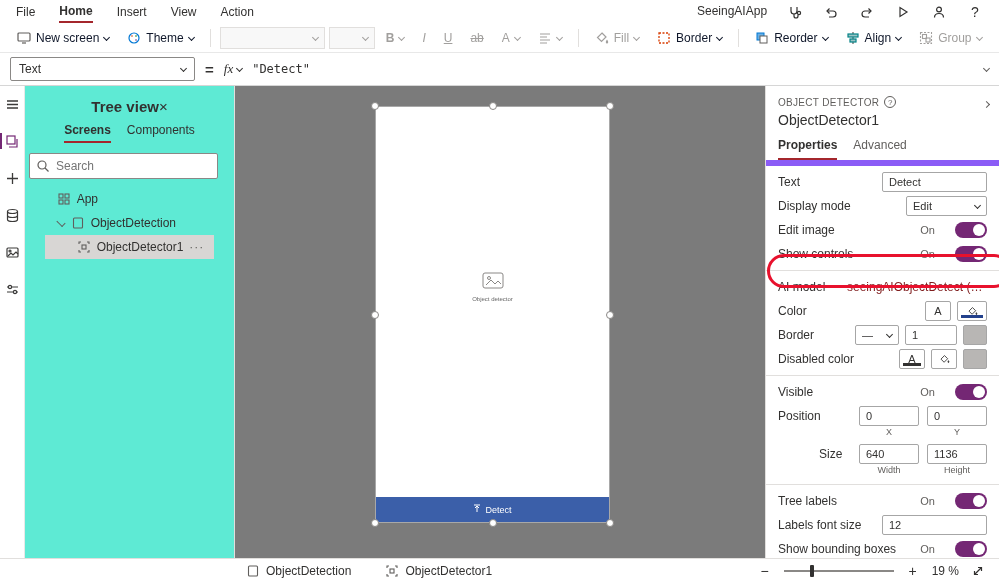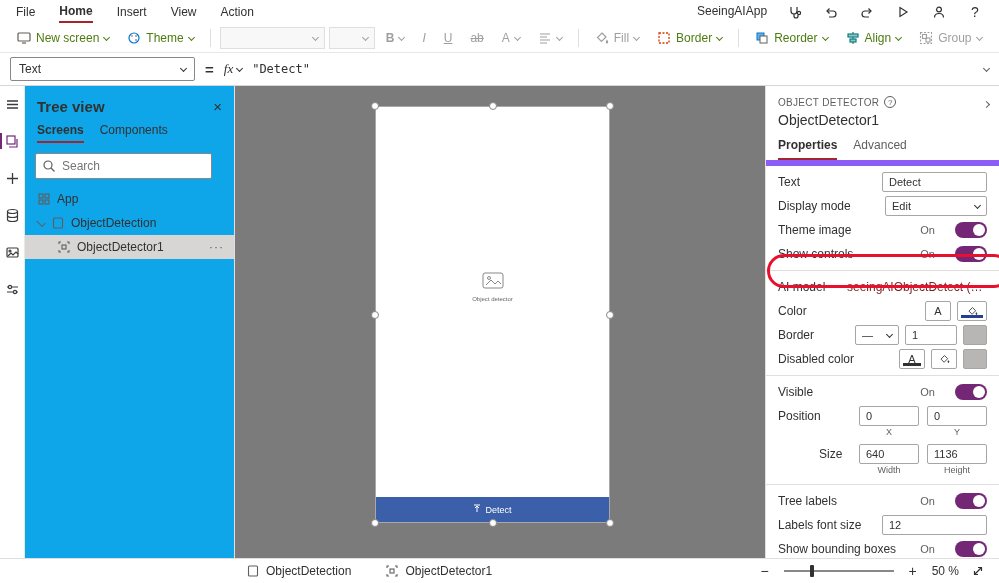--- a/index.html
+++ b/index.html
@@ -11,21 +11,21 @@
   .menubar { height:24px; display:flex; align-items:center; background:#fff; position:relative; flex:0 0 auto; }
   .menu-items { display:flex; align-items:center; gap:24px; padding-left:16px; }
   .menu-item { cursor:default; padding:3px 0; }
   .menu-item.active { font-weight:bold; border-bottom:2px solid #a4262c; }
   .app-name { position:absolute; left:697px; top:4px; color:#323130; }
   .menu-icons { margin-left:auto; display:flex; align-items:center; gap:20px; padding-right:16px; font-size:14px; }
   .micon { width:16px; height:16px; display:inline-flex; align-items:center; justify-content:center; color:#323130; }
 
   
   .toolbar { height:29px; display:flex; align-items:center; background:#fff; border-bottom:1px solid #e8e8e8; padding-left:10px; gap:4px; flex:0 0 auto; }
-  .tbtn { display:inline-flex; align-items:center; gap:5px; padding:3px 7px; color:#4d7c0f; white-space:nowrap; }
+  .tbtn { display:inline-flex; align-items:center; gap:5px; padding:3px 7px; color:#0f172a; white-space:nowrap; }
   .tbtn.dis { color:#a19f9d; }
   .tsep { width:1px; height:18px; background:#e1dfdd; margin:0 5px; }
   .tsel { width:105px; height:22px; border:1px solid #e1dfdd; background:#f8f8f8; display:inline-flex; align-items:center; justify-content:flex-end; padding:0 6px; color:#a19f9d; }
   .tsel.small { width:46px; }
   .chev { width:5px; height:5px; border-right:1.4px solid currentColor; border-bottom:1.4px solid currentColor; transform:rotate(45deg); display:inline-block; margin-bottom:2px; }
   .chev.right { transform:rotate(-45deg); }
   .bold { font-weight:bold; } .ital { font-style:italic; } .und { text-decoration:underline; } .strike { text-decoration:line-through; }
   svg.ic { width:14px; height:14px; display:block; }
 
   
@@ -40,21 +40,21 @@
   .main { flex:1; display:flex; min-height:0; }
 
   
   .rail { width:25px; background:#fff; border-right:1px solid #e8e8e8; display:flex; flex-direction:column; align-items:center; padding-top:8px; gap:17px; flex:0 0 auto; }
   .rail-item { width:25px; height:20px; display:flex; align-items:center; justify-content:center; position:relative; color:#3b3a39; }
   .rail-item.sel { color:#742774; }
   .rail-item.sel::before { content:""; position:absolute; left:0; top:2px; bottom:2px; width:2px; background:#742774; }
   svg.ric { width:15px; height:15px; display:block; }
 
   
-  .tree-panel { width:210px; background:#0ea5e9; border-right:1px solid #e1dfdd; display:flex; flex-direction:column; flex:0 0 auto; }
+  .tree-panel { width:210px; background:#5eead4; border-right:1px solid #e1dfdd; display:flex; flex-direction:column; flex:0 0 auto;align-items:center; }
   .tree-head { display:flex; align-items:center; justify-content:space-between; padding:12px 12px 6px 12px; }
   .tree-title { font-size:15px; font-weight:bold; }
   .tree-close { font-size:15px; color:#323130; }
   .tree-tabs { display:flex; gap:16px; padding:2px 12px 0 12px; }
   .ttab { padding-bottom:4px; color:#323130; }
   .ttab.active { font-weight:bold; border-bottom:2px solid #a4262c; }
   .tree-search { margin:10px 22px 8px 10px; height:26px; background:#fff; border:1px solid #8a8886; border-radius:2px; display:flex; align-items:center; padding:0 6px; gap:6px; }
   .tree-search input { border:none; outline:none; flex:1; font-size:12px; font-family:"Liberation Sans", sans-serif; background:transparent; color:#323130; }
   .tree-items { flex:1; }
   .titem { height:24px; display:flex; align-items:center; gap:6px; padding-left:12px; color:#323130; }
@@ -78,21 +78,21 @@
   .props-expand { position:absolute; right:10px; top:16px; color:#605e5c; }
   .props-name { padding:4px 12px 0 12px; font-size:14px; color:#323130; }
   .props-tabs { display:flex; gap:16px; padding:10px 12px 0 12px; border-bottom:6px solid #8b5cf6; }
   .ptab { padding-bottom:6px; color:#605e5c; }
   .ptab.active { color:#323130; font-weight:bold; border-bottom:2px solid #a4262c; }
   .prow { display:flex; align-items:center; justify-content:space-between; height:24px; padding:0 12px; }
   .prow.tall { height:38px; align-items:flex-start; padding-top:2px; }
   .plabel { color:#323130; }
   .pdivider { height:1px; background:#e1dfdd; margin:4px 0; }
   .pinput { width:105px; height:20px; border:1px solid #a6a6a6; border-radius:2px; padding:0 6px; font-size:11px; font-family:"Liberation Sans", sans-serif; color:#323130; }
-  .pselect { width:102px; height:20px; border:1px solid #a6a6a6; border-radius:2px; display:flex; align-items:center; justify-content:space-between; padding:0 6px; font-size:11px; background:#fff; }
+  .pselect { width:81px; height:20px; border:1px solid #a6a6a6; border-radius:2px; display:flex; align-items:center; justify-content:space-between; padding:0 6px; font-size:11px; background:#fff; }
   .togglewrap { display:flex; align-items:center; gap:20px; }
   .onoff { color:#605e5c; font-size:11px; }
   .toggle { width:32px; height:16px; background:#742774; border-radius:8px; position:relative; display:inline-block; }
   .toggle .knob { position:absolute; right:2px; top:2px; width:12px; height:12px; background:#fff; border-radius:50%; }
   .ai-link { color:#7f1d1d; max-width:140px; overflow:hidden; white-space:nowrap; text-overflow:ellipsis; text-align:right; }
   .swbtn { height:20px; min-width:24px; border:1px solid #a6a6a6; border-radius:2px; background:#fff; display:inline-flex; align-items:center; justify-content:center; font-size:11px; position:relative; }
   .swbtn.underblue::after { content:""; position:absolute; left:3px; right:3px; bottom:2px; height:3px; background:#23418c; }
   .swbtn.underdark::after { content:""; position:absolute; left:3px; right:3px; bottom:2px; height:3px; background:#323130; }
   .swatch { width:24px; height:20px; border:1px solid #a6a6a6; border-radius:2px; background:#b8b6b4; }
   .ctrlgroup { display:flex; align-items:center; gap:6px; }
@@ -414,21 +414,21 @@
           <input class="pinput" value="Detect" style="">
         </div>
         <div class="prow">
           <span class="plabel">Display mode</span>
           <span class="pselect">
             <span>Edit</span>
               <span class="chev"></span>
           </span>
         </div>
         <div class="prow">
-          <span class="plabel">Theme image</span>
+          <span class="plabel">Edit image</span>
           <span class="togglewrap">
             <span class="onoff">On</span>
             <span class="toggle">
                 <span class="knob"></span>
               </span>
           </span>
         </div>
         <div class="prow">
           <span class="plabel">Show controls</span>
           <span class="togglewrap">
@@ -569,21 +569,21 @@
         </span>
         <span>ObjectDetector1</span>
       </span>
     </div>
     <div class="sb-right">
       <span class="zoombtn">−</span>
       <span class="ztrack">
           <span class="zknob"></span>
         </span>
       <span class="zoombtn">+</span>
-      <span class="zoomlevel">50 %</span>
+      <span class="zoomlevel">19 %</span>
       <span>
         <svg class="ic" viewBox="0 0 14 14" fill="none" stroke="#323130" stroke-width="1.2">
             <path d="M3.5 10.5l7-7"></path>
             <path d="M10.5 7V3.5H7"></path>
             <path d="M3.5 7v3.5H7"></path>
           </svg>
       </span>
     </div>
   </div>
 

